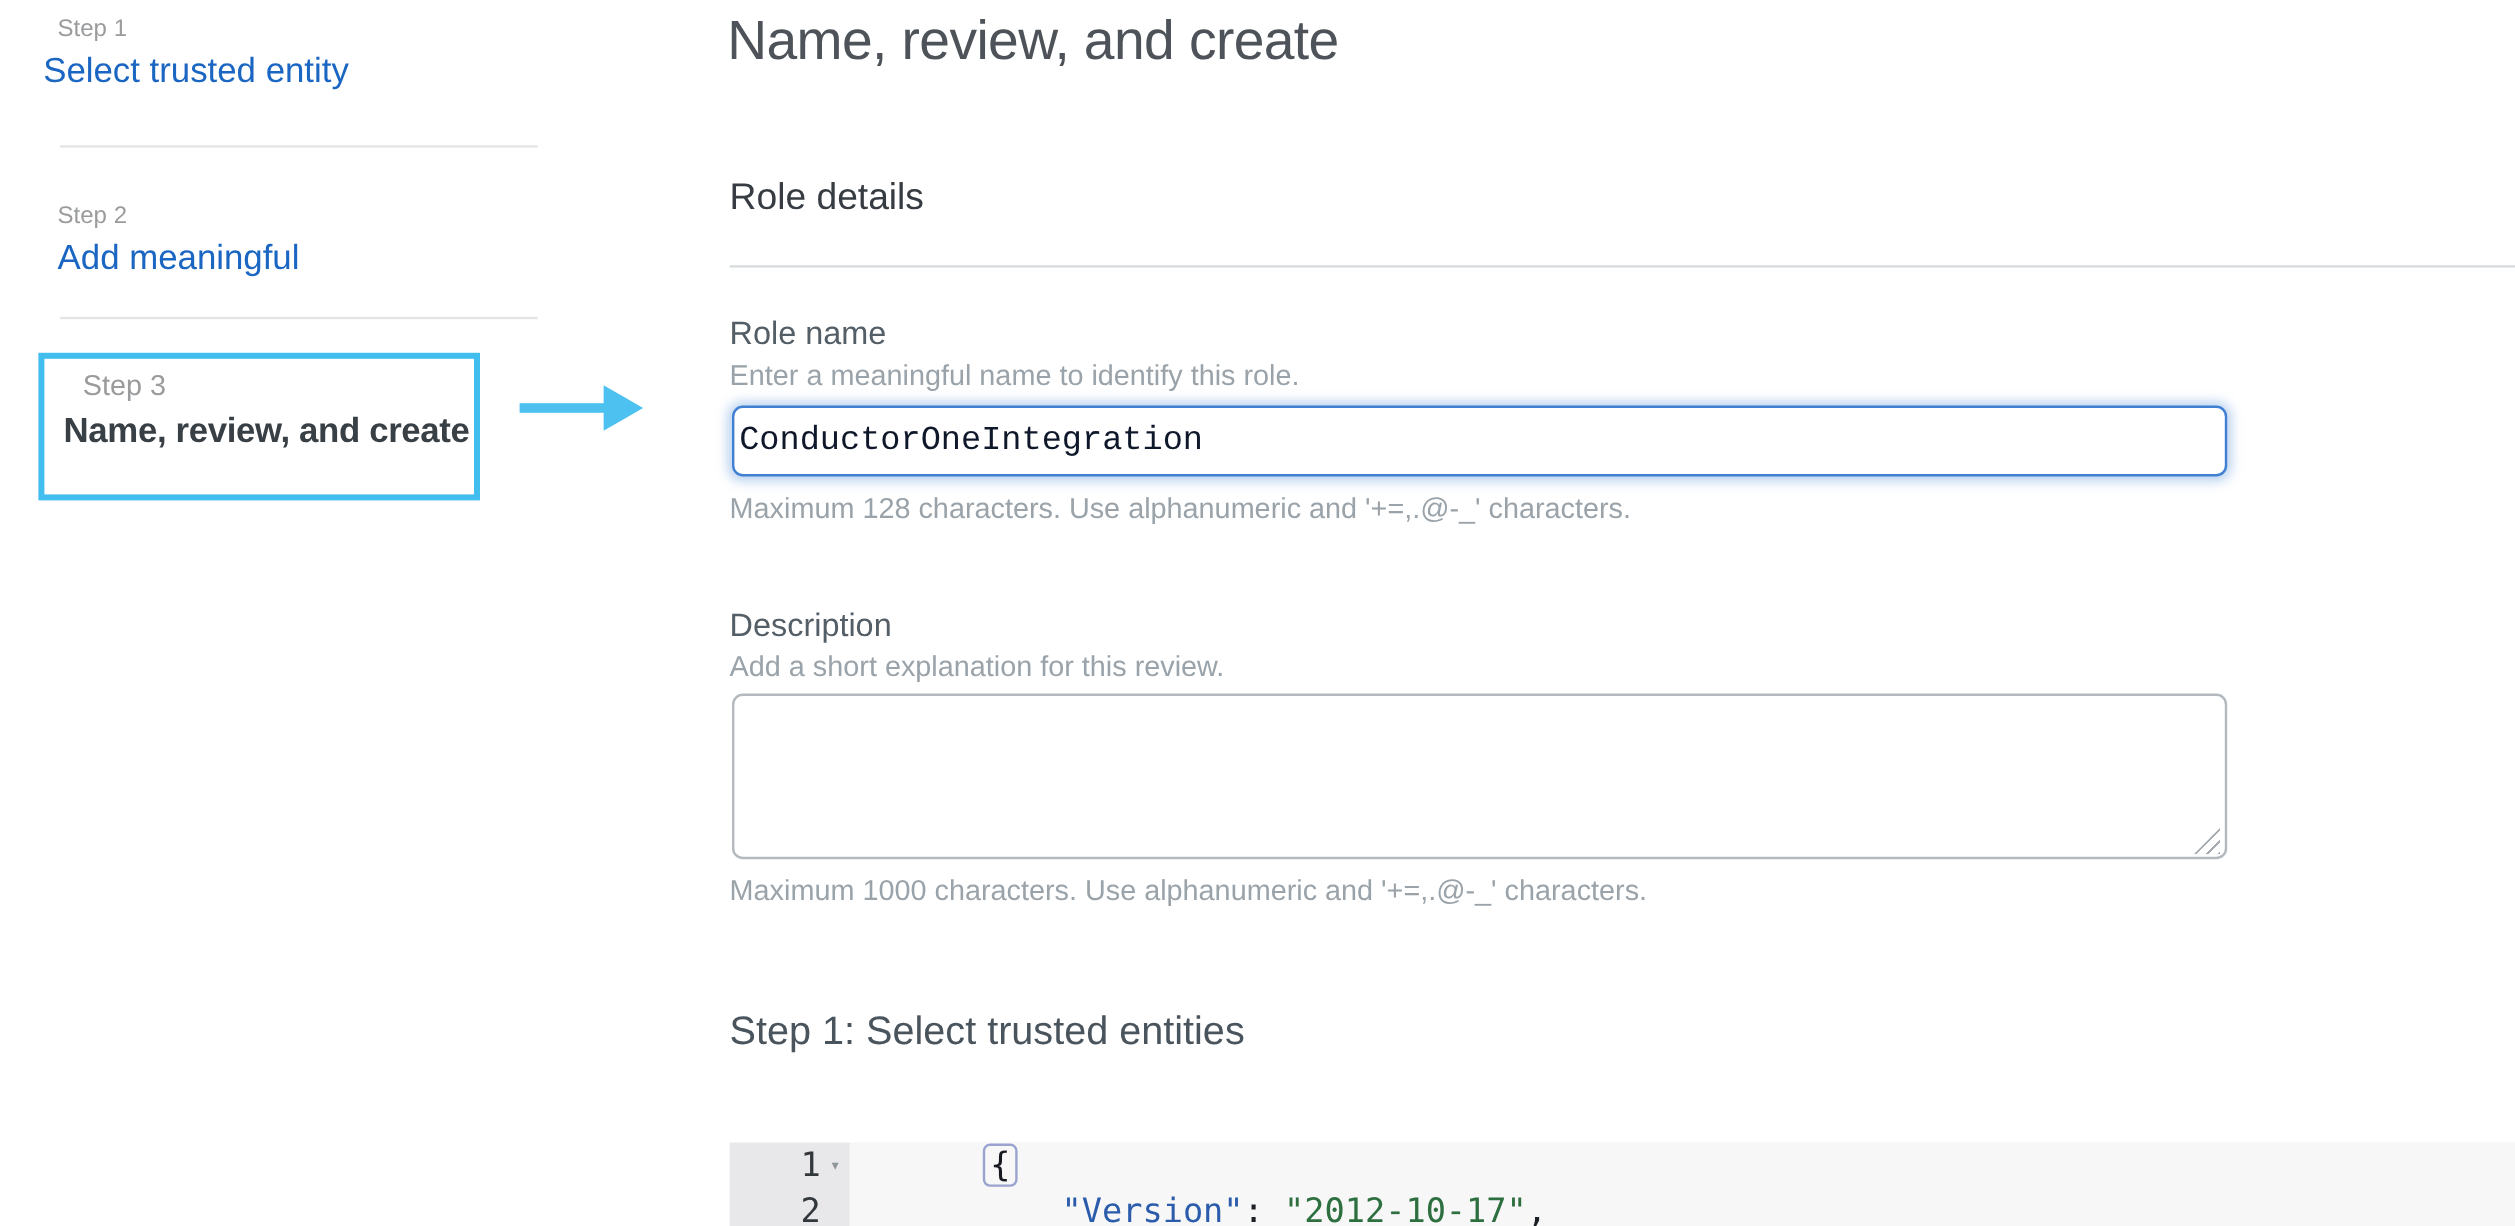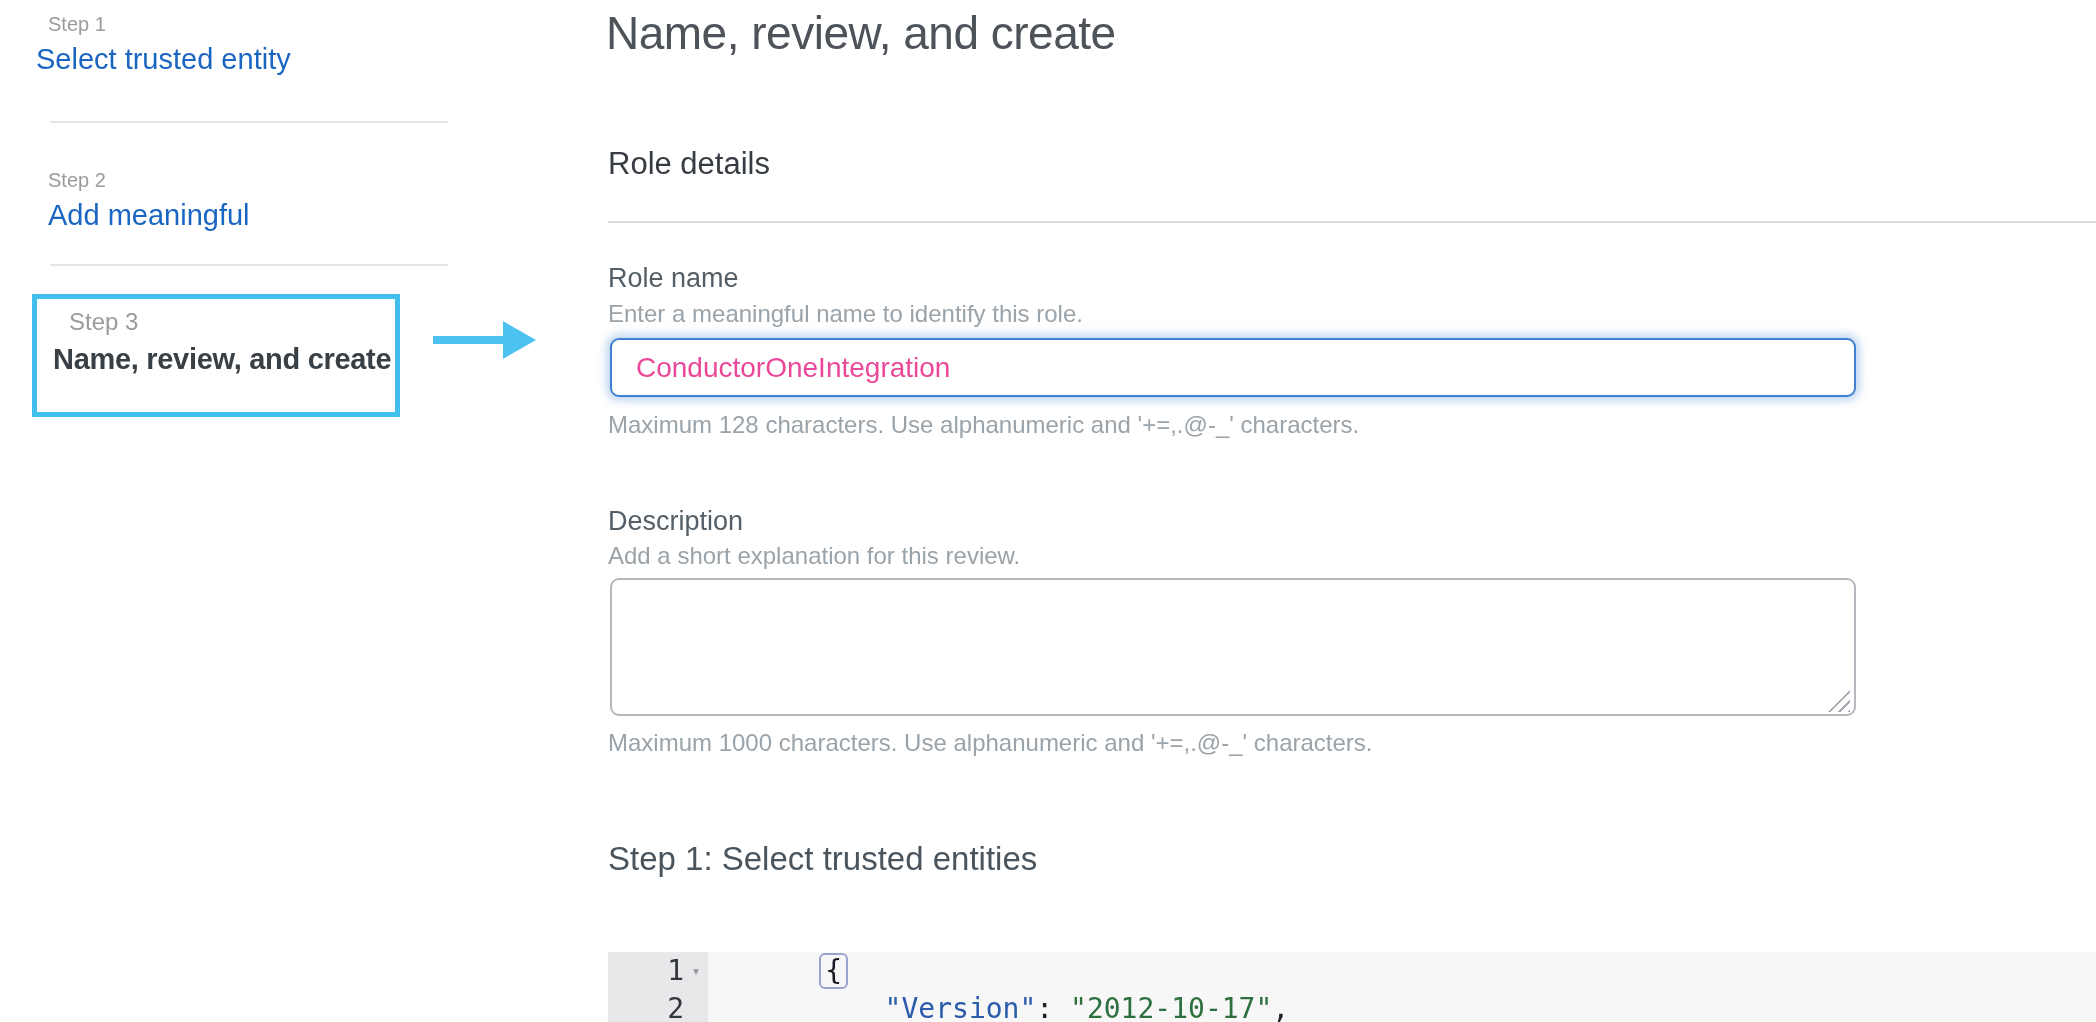--- a/index.html
+++ b/index.html
@@ -36,22 +36,22 @@
   .main-divider{left:608px;top:221px;width:1488px;height:2px;background:#d9dcde;}
 
   .field-label{font-size:27px;color:#545e66;}
   .field-hint{font-size:24px;color:#9aa3a9;}
   .field-constraint{font-size:24px;color:#9aa3a9;}
 
   .role-name-input{
     left:610px;top:338px;width:1246px;height:59px;box-sizing:border-box;
     border:2px solid #3f80d2;border-radius:9px;
     box-shadow:0 0 10px 3px rgba(63,128,210,0.38);
-    font-family:Liberation Sans, sans-serif;
-    font-size:28px;color:#ec4899;padding:0 24px;outline:none;background:#fff;
+    font-family:Liberation Mono, monospace;
+    font-size:28px;color:#0f172a;padding:0 4px;outline:none;background:#fff;
   }
   .description-textarea{
     left:610px;top:578px;width:1246px;height:138px;box-sizing:border-box;
     border:2px solid #b3b9be;border-radius:9px;resize:none;outline:none;
     font-family:"Liberation Sans","DejaVu Sans",sans-serif;font-size:26px;padding:12px 18px;
     background:#fff;
   }
   .resize-handle{
     left:1828px;top:690px;width:22px;height:22px;cursor:nwse-resize;
     background:repeating-linear-gradient(-45deg,#a4aaaf 0 2px,transparent 2px 7px);

